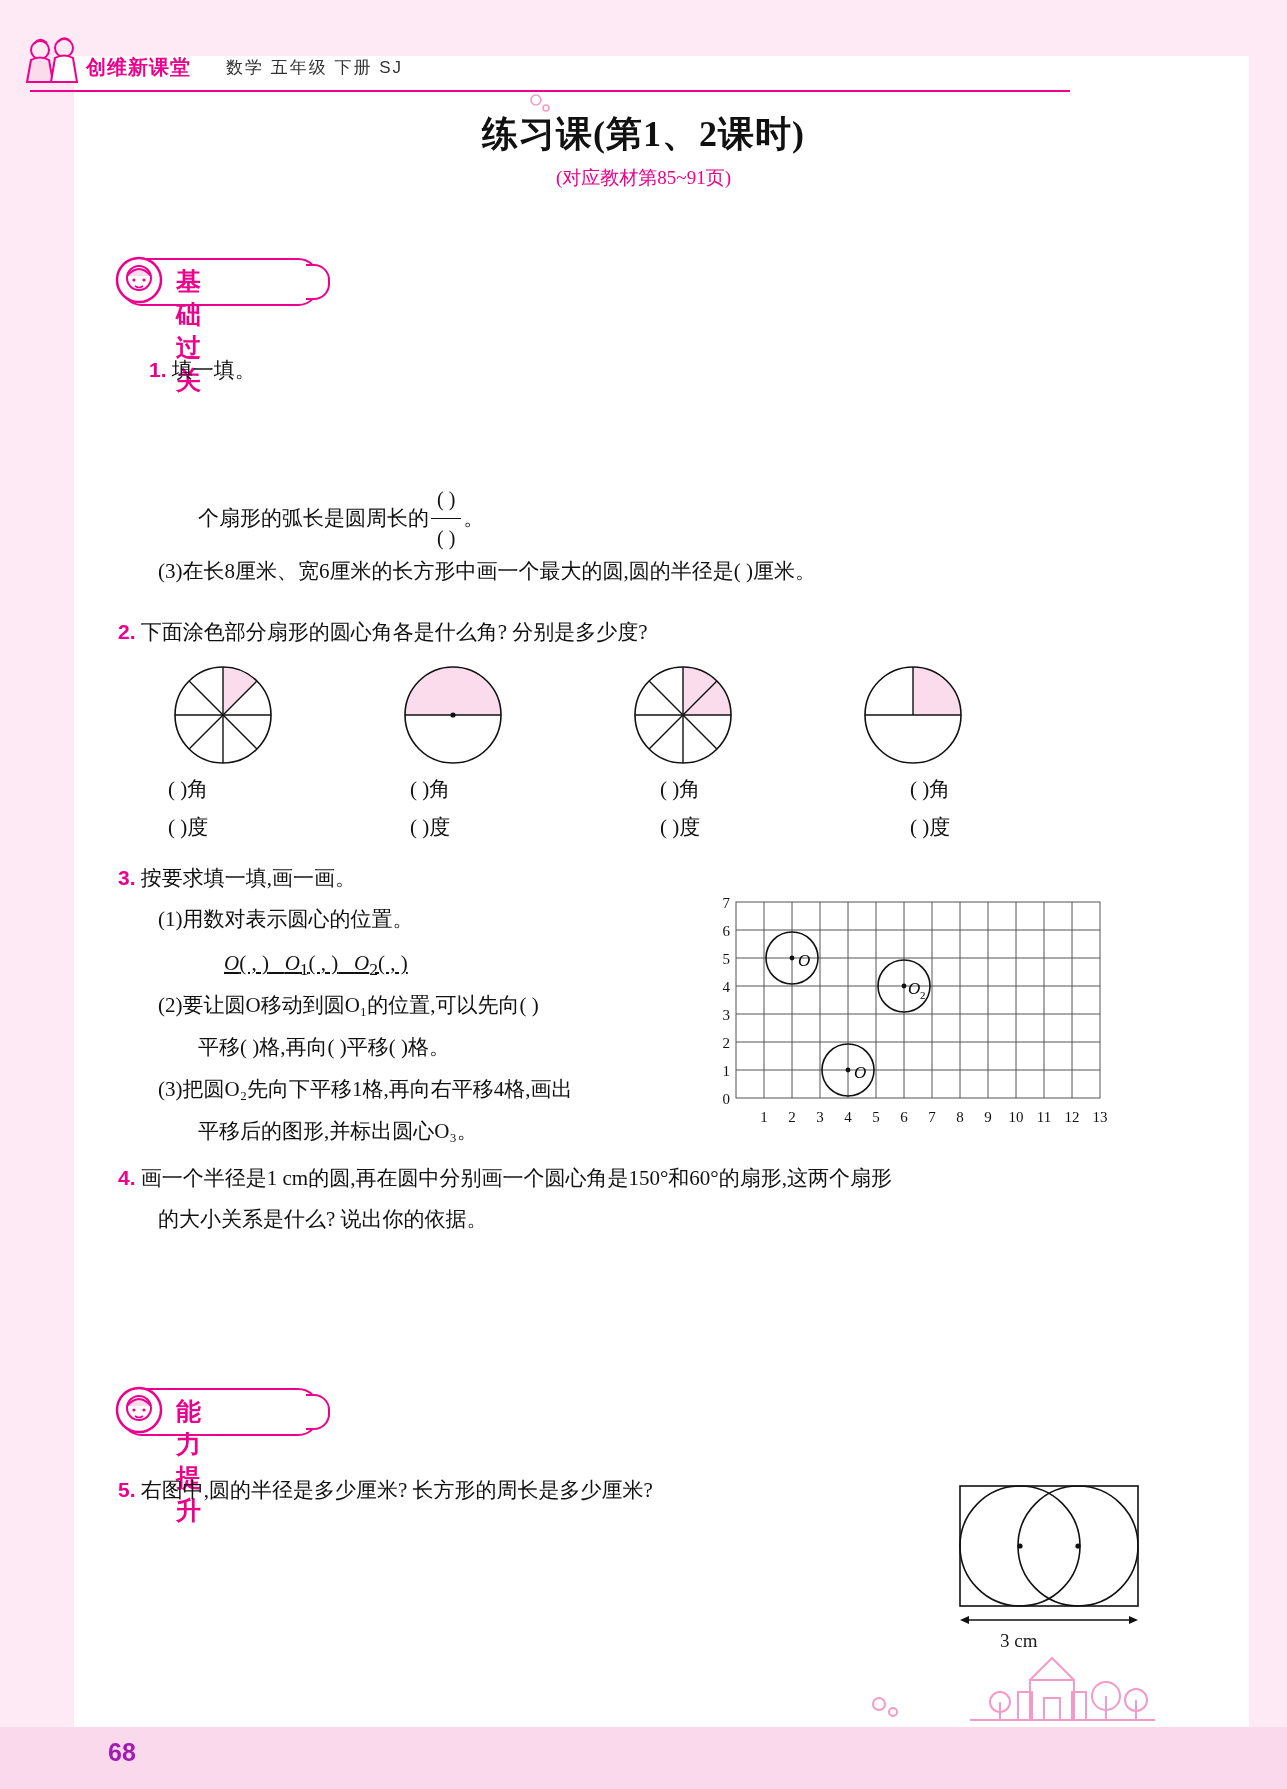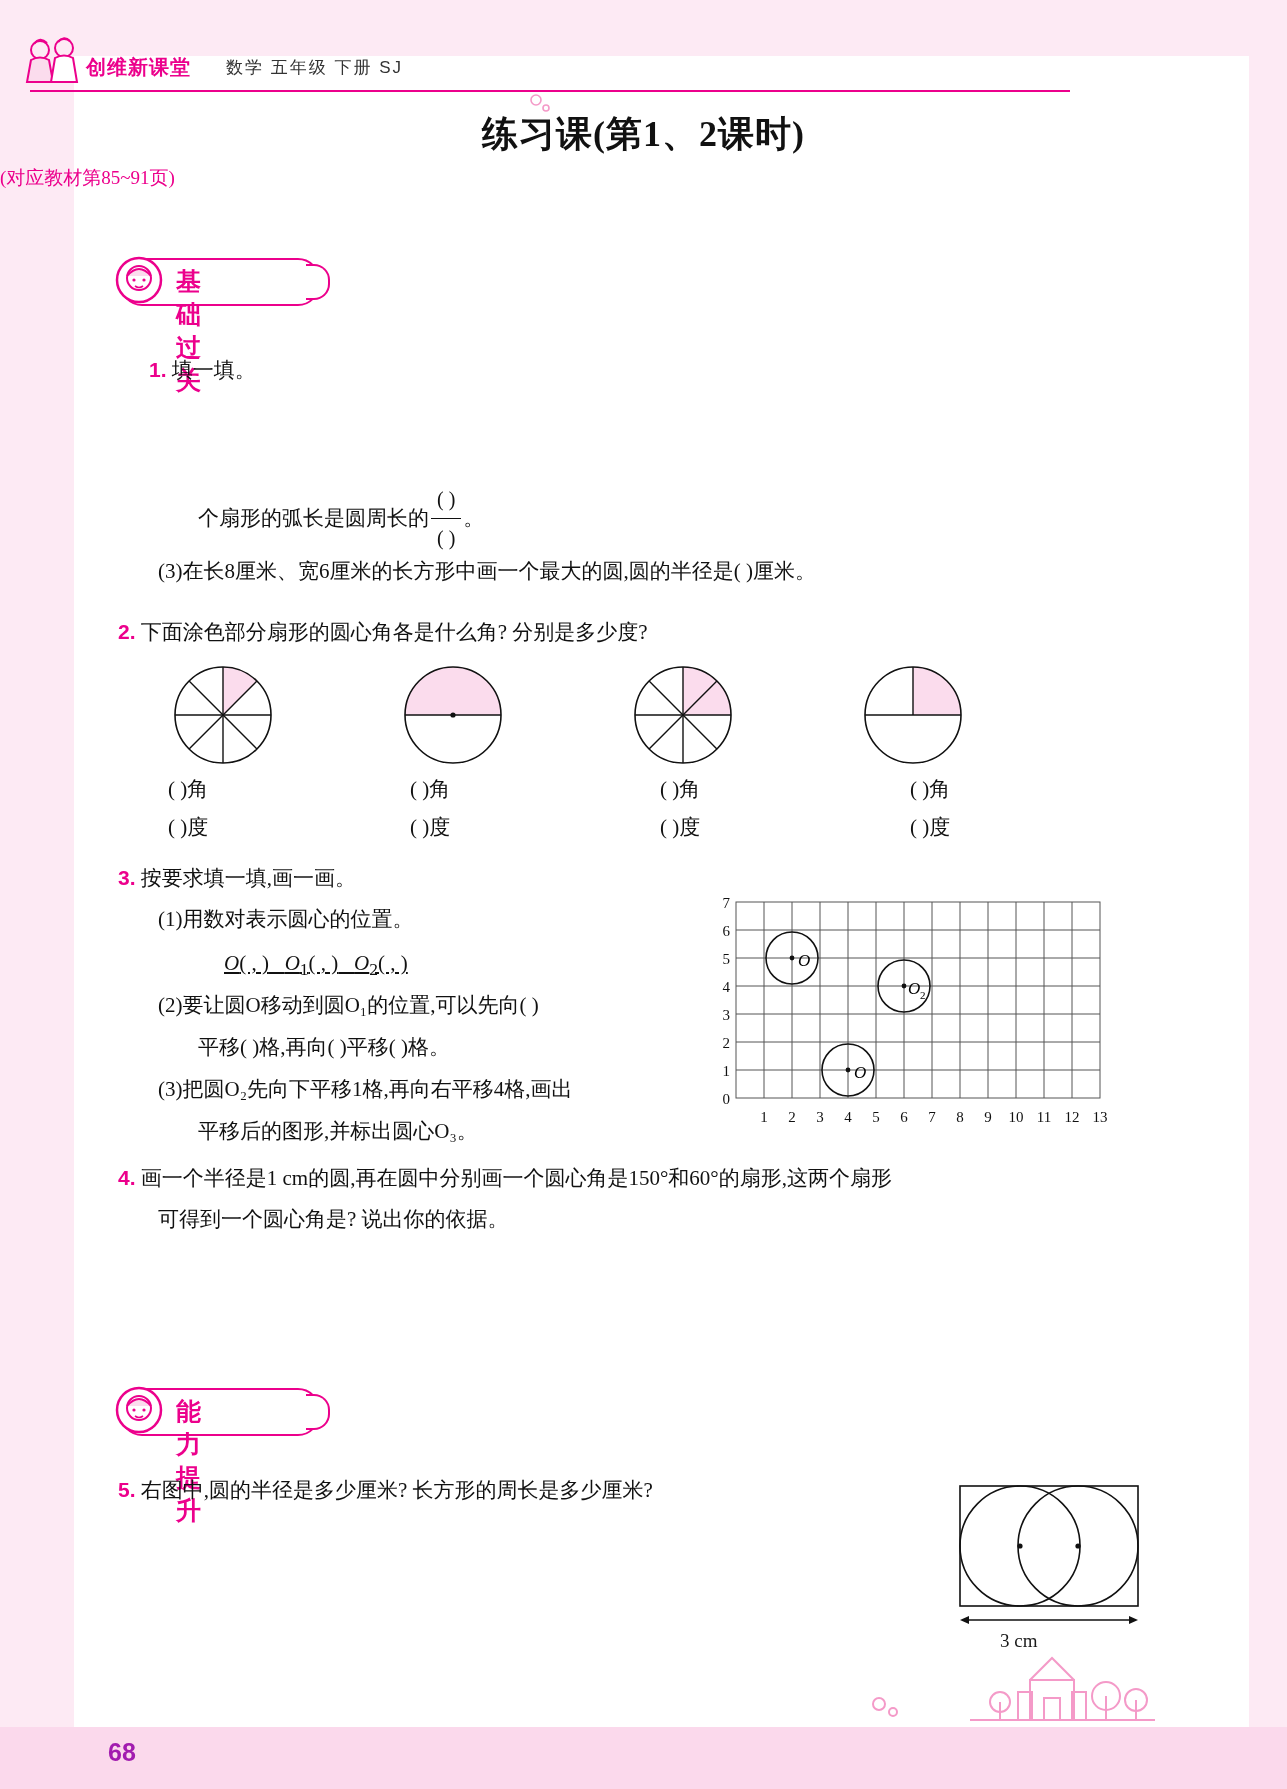--- a/index.html
+++ b/index.html
@@ -57,21 +57,21 @@
     position:absolute;left:-10px;top:-18px;width:70px;height:60px;
   }
 
   
   .title{
     position:absolute;left:0;right:0;top:110px;text-align:center;
     font-size:36px;font-weight:bold;color:#111;
     letter-spacing:1px;
   }
   .title-sub{
-    position:absolute;left:0;right:0;top:165px;text-align:left;
+    position:absolute;left:0;right:0;top:165px;text-align:center;
     font-size:19px;color:#ec008c;
   }
 
   
   .banner{
     position:absolute;height:44px;
   }
   .banner .pill{
     position:absolute;left:0;top:0;height:44px;width:196px;
     border:2.5px solid #ec008c;border-radius:22px;
@@ -291,21 +291,21 @@
       <text x="344" y="232">11</text>
       <text x="372" y="232">12</text>
       <text x="400" y="232">13</text>
     </g>
   </svg>
 
   <div class="q" style="left:118px;top:1158px;width:1070px;">
     <span class="qnum">4.</span>
     <span>画一个半径是1 cm的圆,再在圆中分别画一个圆心角是150°和60°的扇形,这两个扇形</span>
   </div>
-  <div class="q" style="left:158px;top:1200px;width:1070px;">可得到一个圆心角是? 说出你的依据。</div>
+  <div class="q" style="left:158px;top:1200px;width:1070px;">的大小关系是什么? 说出你的依据。</div>
 
   <div class="banner" style="left:120px;top:1388px;">
     <div class="pill"></div>
     <div class="tail"></div>
     <svg class="badge" viewBox="0 0 54 52">
       <circle cx="27" cy="26" r="22" fill="#fff" stroke="#ec008c" stroke-width="2.5"></circle>
       <circle cx="27" cy="24" r="12" fill="none" stroke="#ec008c" stroke-width="2"></circle>
       <path d="M15 22 q12 -14 24 0" fill="#fbdced" stroke="#ec008c" stroke-width="2"></path>
       <circle cx="22" cy="26" r="1.6" fill="#ec008c"></circle>
       <circle cx="32" cy="26" r="1.6" fill="#ec008c"></circle>

